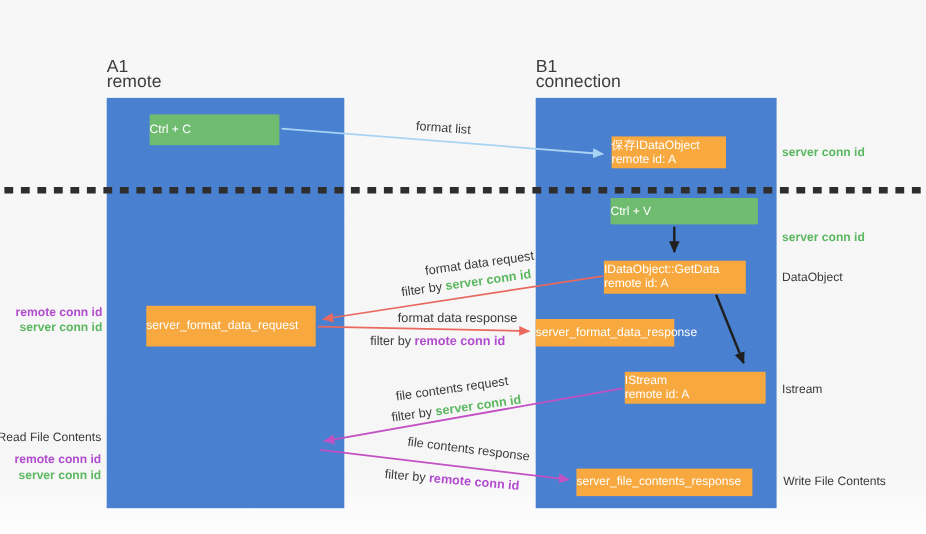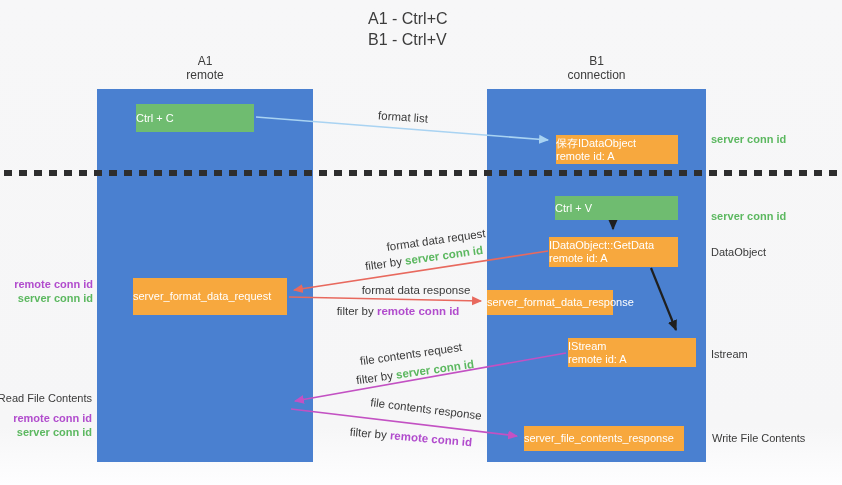--- a/index.html
+++ b/index.html
@@ -2,21 +2,21 @@
 <html style="--column-blue: #4a80d0; --green-box: #6fbc70; --orange-box: #f7a83e; --green-text: #5cb860; --purple-text: #b14ccd; --red-arrow: #e8695e; --magenta-arrow: #c351c3; --light-blue-arrow: #a9d3f2; --black-arrow: #1f1f1f; --dark-text: #3a3a3a;"><head>
 <meta charset="utf-8">
 <style>
   html,body{margin:0;padding:0;background:#fff}
   .canvas{
     position:relative;width:842px;height:485px;overflow:hidden;
     background:linear-gradient(180deg,#f7f7f8 0%,#f6f6f7 88%,#fefeff 100%);
     font-family:"Liberation Sans",sans-serif;color:var(--dark-text,#3a3a3a);
   }
   .title{position:absolute;left:368px;top:8px;font-size:16px;line-height:21px;color:#3c3c3c}
-  .col-header{position:absolute;top:54px;text-align:center;font-size:12px;line-height:14px;color:#3c3c3c}
+  .col-header{position:absolute;top:54px;text-align:left;font-size:16px;line-height:14px;color:#3c3c3c}
   .column{position:absolute;background:var(--column-blue,#4a80d0)}
   .layer{position:absolute;left:0;top:0}
   .box{
     position:absolute;display:flex;flex-direction:column;align-items:flex-start;justify-content:center;
     color:#fff;font-size:11px;line-height:13px;text-align:center;white-space:nowrap;
   }
   .box.orange{background:var(--orange-box,#f7a83e)}
   .box.green{background:var(--green-box,#6fbc70)}
   .flow{
     position:absolute;white-space:nowrap;font-size:11.5px;color:#3a3a3a;
@@ -25,24 +25,20 @@
   .side{position:absolute;white-space:nowrap;font-size:11px;color:#3a3a3a}
   .right-align{text-align:right}
   .green-t{color:var(--green-text,#5cb860);font-weight:700}
   .purple-t{color:var(--purple-text,#b14ccd);font-weight:700}
 </style>
 </head>
 <body>
 
 <div class="canvas">
 
-  <div class="title">
-    <div>A1 - Ctrl+C</div>
-    <div>B1 - Ctrl+V</div>
-  </div>
 
   <div class="col-header" style="left:97px;width:216px">
     <div>A1</div>
     <div>remote</div>
   </div>
   <div class="col-header" style="left:487px;width:219px">
     <div>B1</div>
     <div>connection</div>
   </div>
 
@@ -76,26 +72,26 @@
     <line x1="289" y1="297" x2="481" y2="301" stroke="#e8695e" stroke-width="1.6" marker-end="url(#arr-red)"></line>
 
     <line x1="566" y1="353" x2="295" y2="401" stroke="#c351c3" stroke-width="1.6" marker-end="url(#arr-magenta)"></line>
     <line x1="291" y1="409" x2="517" y2="436" stroke="#c351c3" stroke-width="1.6" marker-end="url(#arr-magenta)"></line>
   </svg>
 
   <div class="box green" style="left:136px;top:104px;width:118px;height:28px">
     <div>Ctrl + C</div>
   </div>
 
-  <div class="box orange" style="left:556px;top:135px;width:122px;height:29px">
+  <div class="box orange" style="left:556px;top:124px;width:104px;height:29px">
     <div>保存IDataObject</div>
     <div>remote id: A</div>
   </div>
 
-  <div class="box green" style="left:555px;top:196px;width:123px;height:24px">
+  <div class="box green" style="left:555px;top:180px;width:134px;height:24px">
     <div>Ctrl + V</div>
   </div>
 
   <div class="box orange" style="left:549px;top:237px;width:129px;height:30px">
     <div>IDataObject::GetData</div>
     <div>remote id: A</div>
   </div>
 
   <div class="box orange" style="left:133px;top:278px;width:154px;height:37px">
     <div>server_format_data_request</div>

